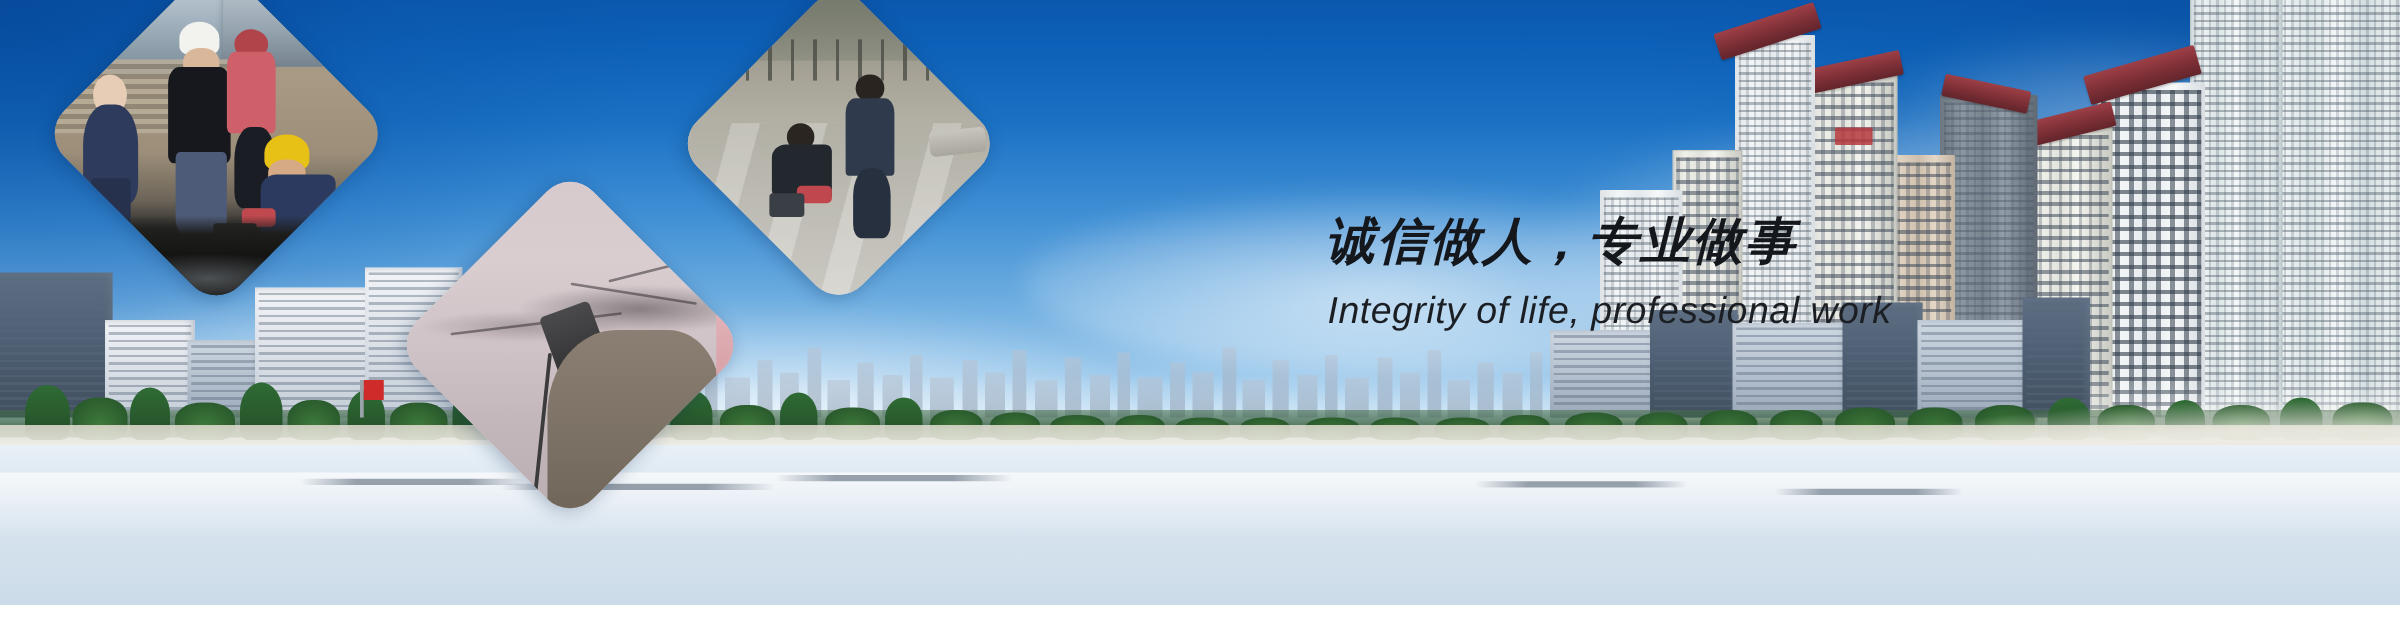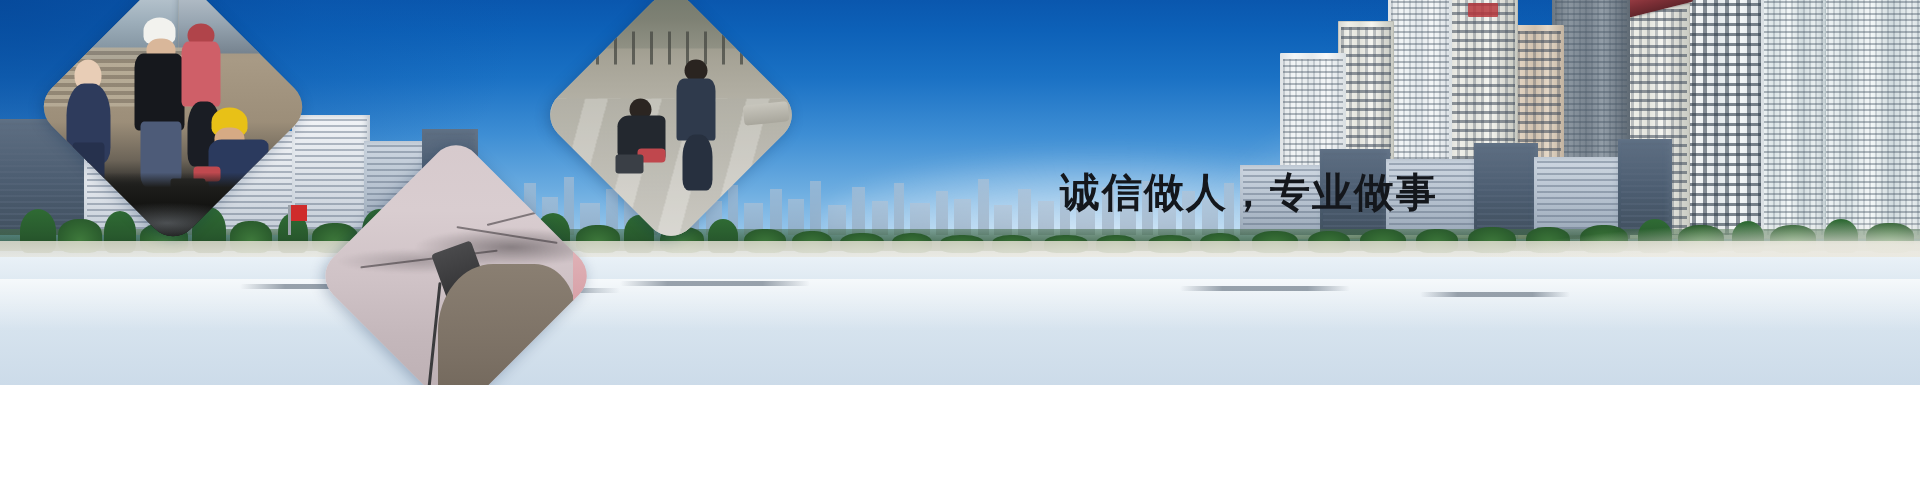--- a/index.html
+++ b/index.html
@@ -8,23 +8,24 @@
     padding: 0;
     background: #ffffff;
   }
   body {
     font-family: "Liberation Sans", "DejaVu Sans", sans-serif;
   }
 
   .banner {
     position: relative;
     width: 1920px;
-    height: 385px;
+    height: 484px;
     overflow: hidden;
     background: #0f766e;
+    font-style: italic;
   }
 
   
   .sky {
     position: absolute;
     inset: 0;
     background:
       linear-gradient(to bottom,
         #0a57ae 0%,
         #0d61b8 8%,
@@ -792,14 +793,15 @@
         <div class="p2-drill"></div>
         <div class="p2-arm"></div>
         <div class="p2-head"></div>
         <div class="p2-worker"></div>
         <div class="p2-roll"></div>
       </div>
     </div>
   </div>
 
   <div class="headline">诚信做人，专业做事</div>
+  <div class="subline">Integrity of life, professional work</div>
 
 </div>
 
 </body></html>

